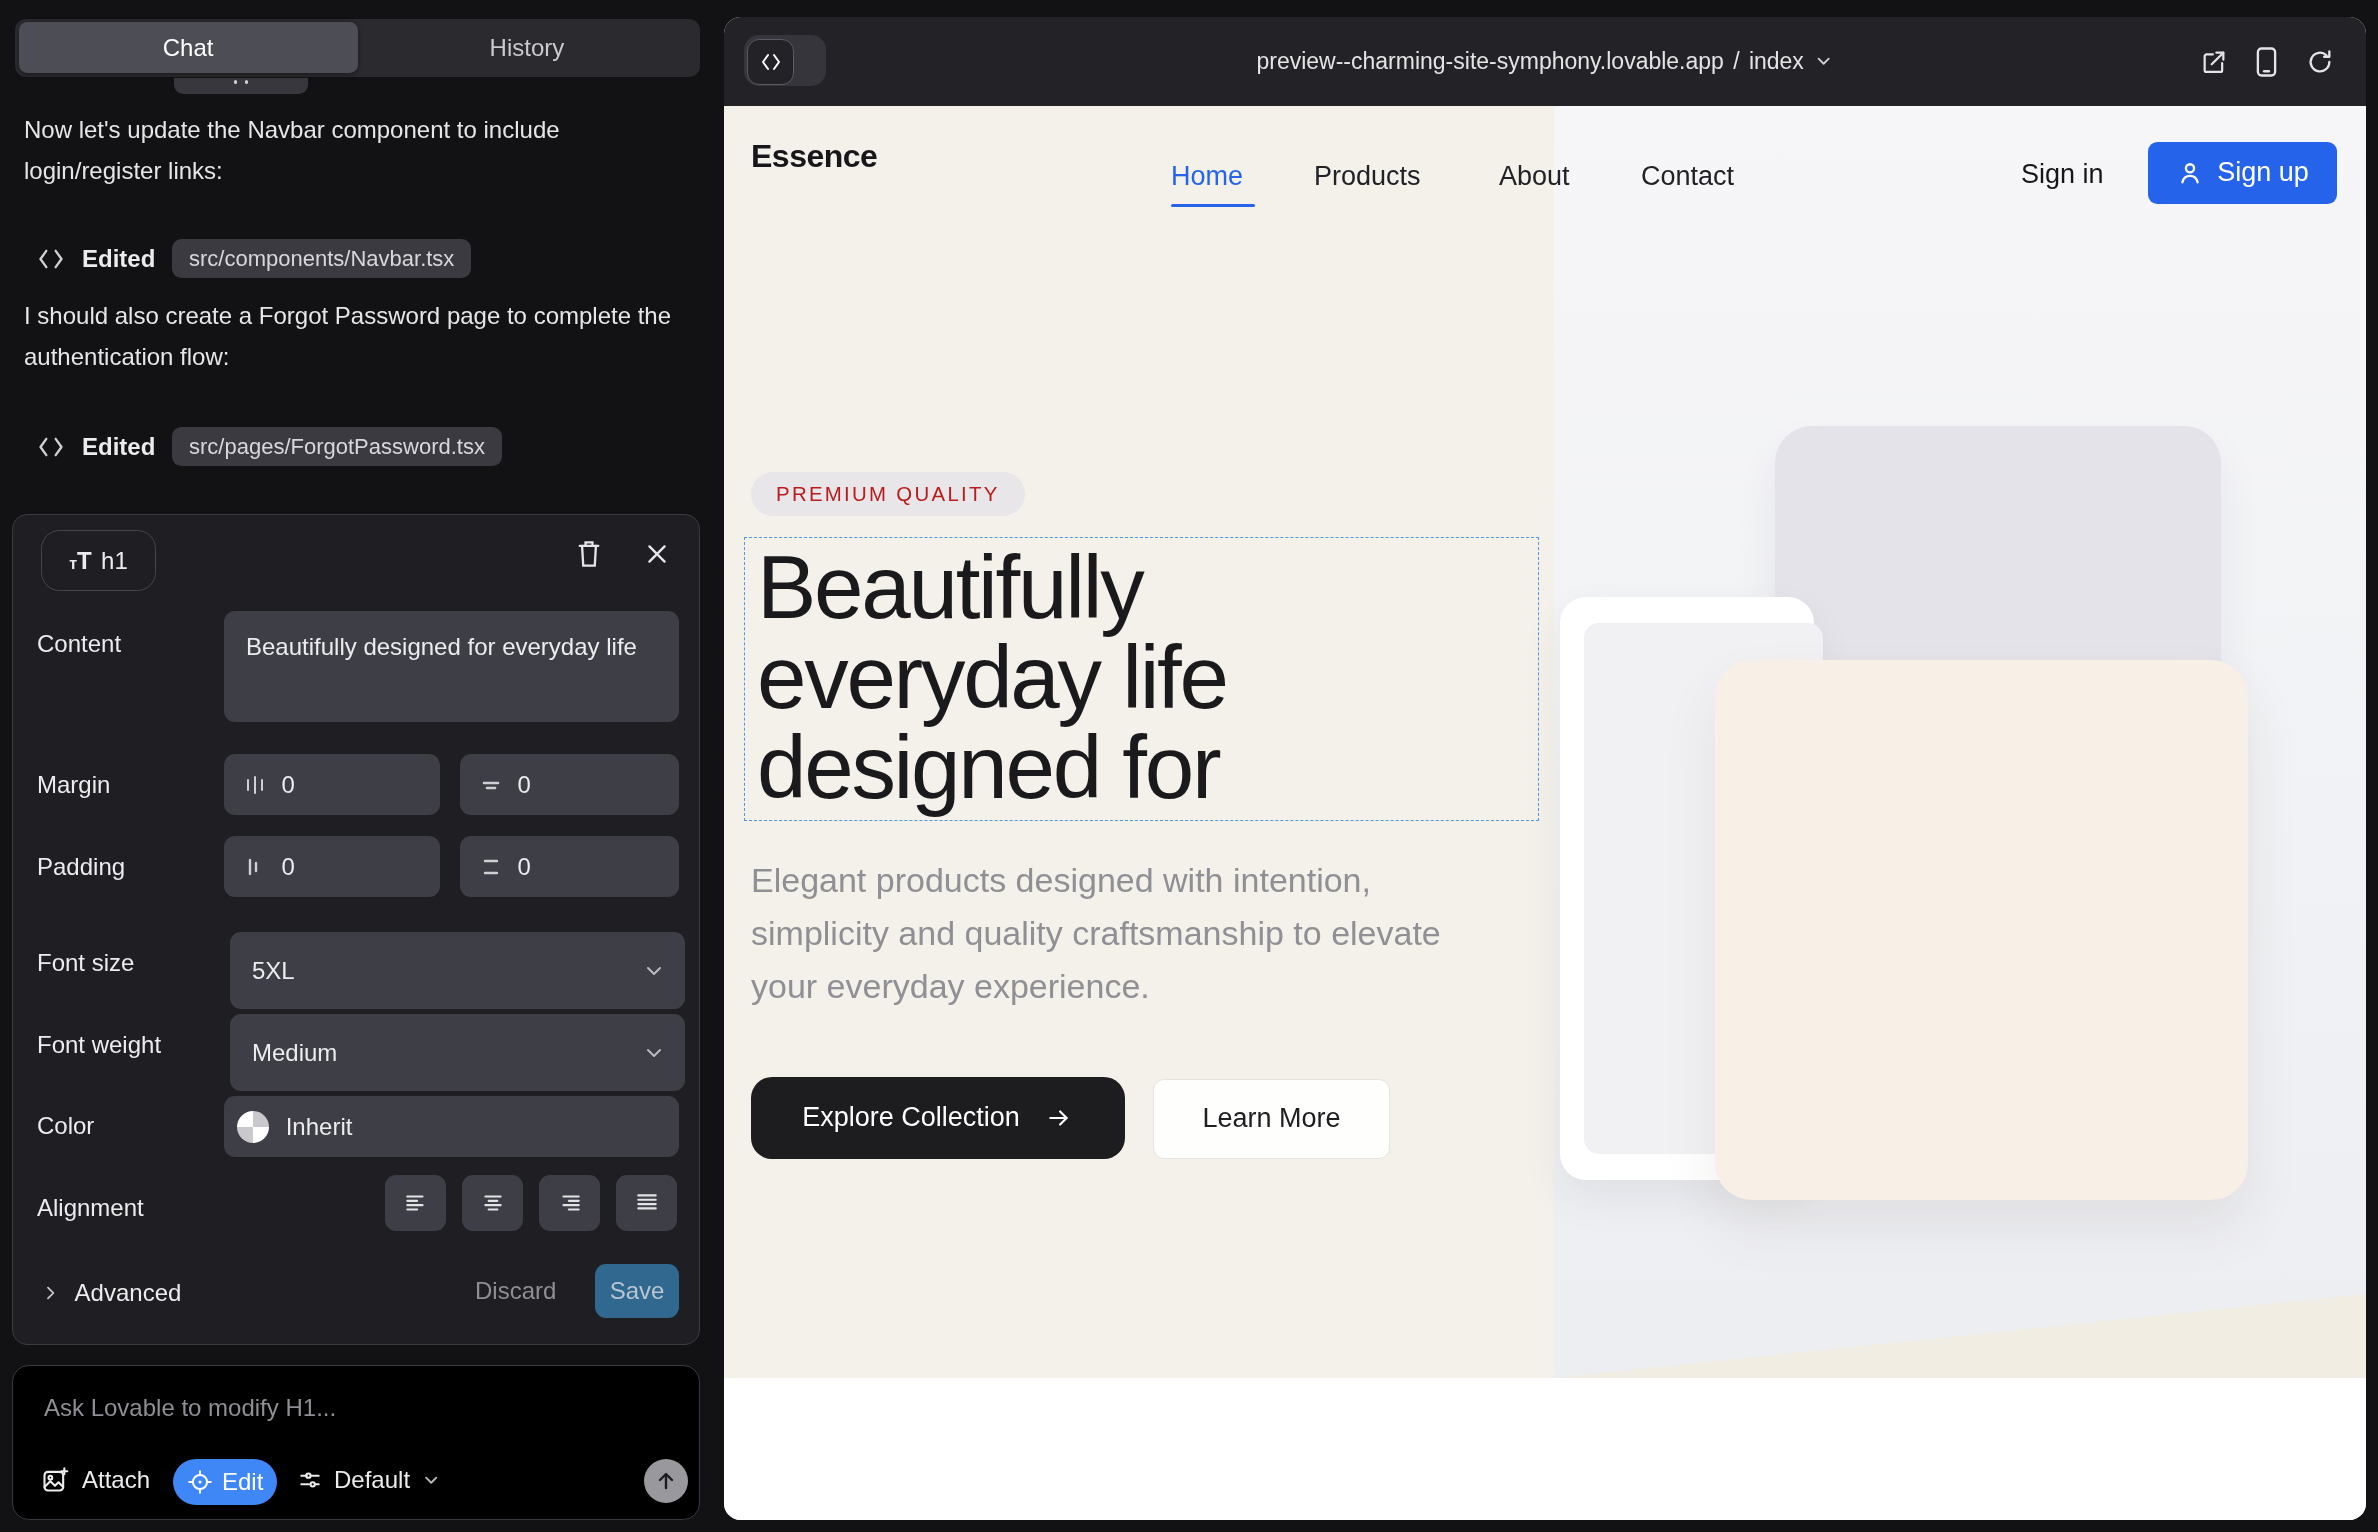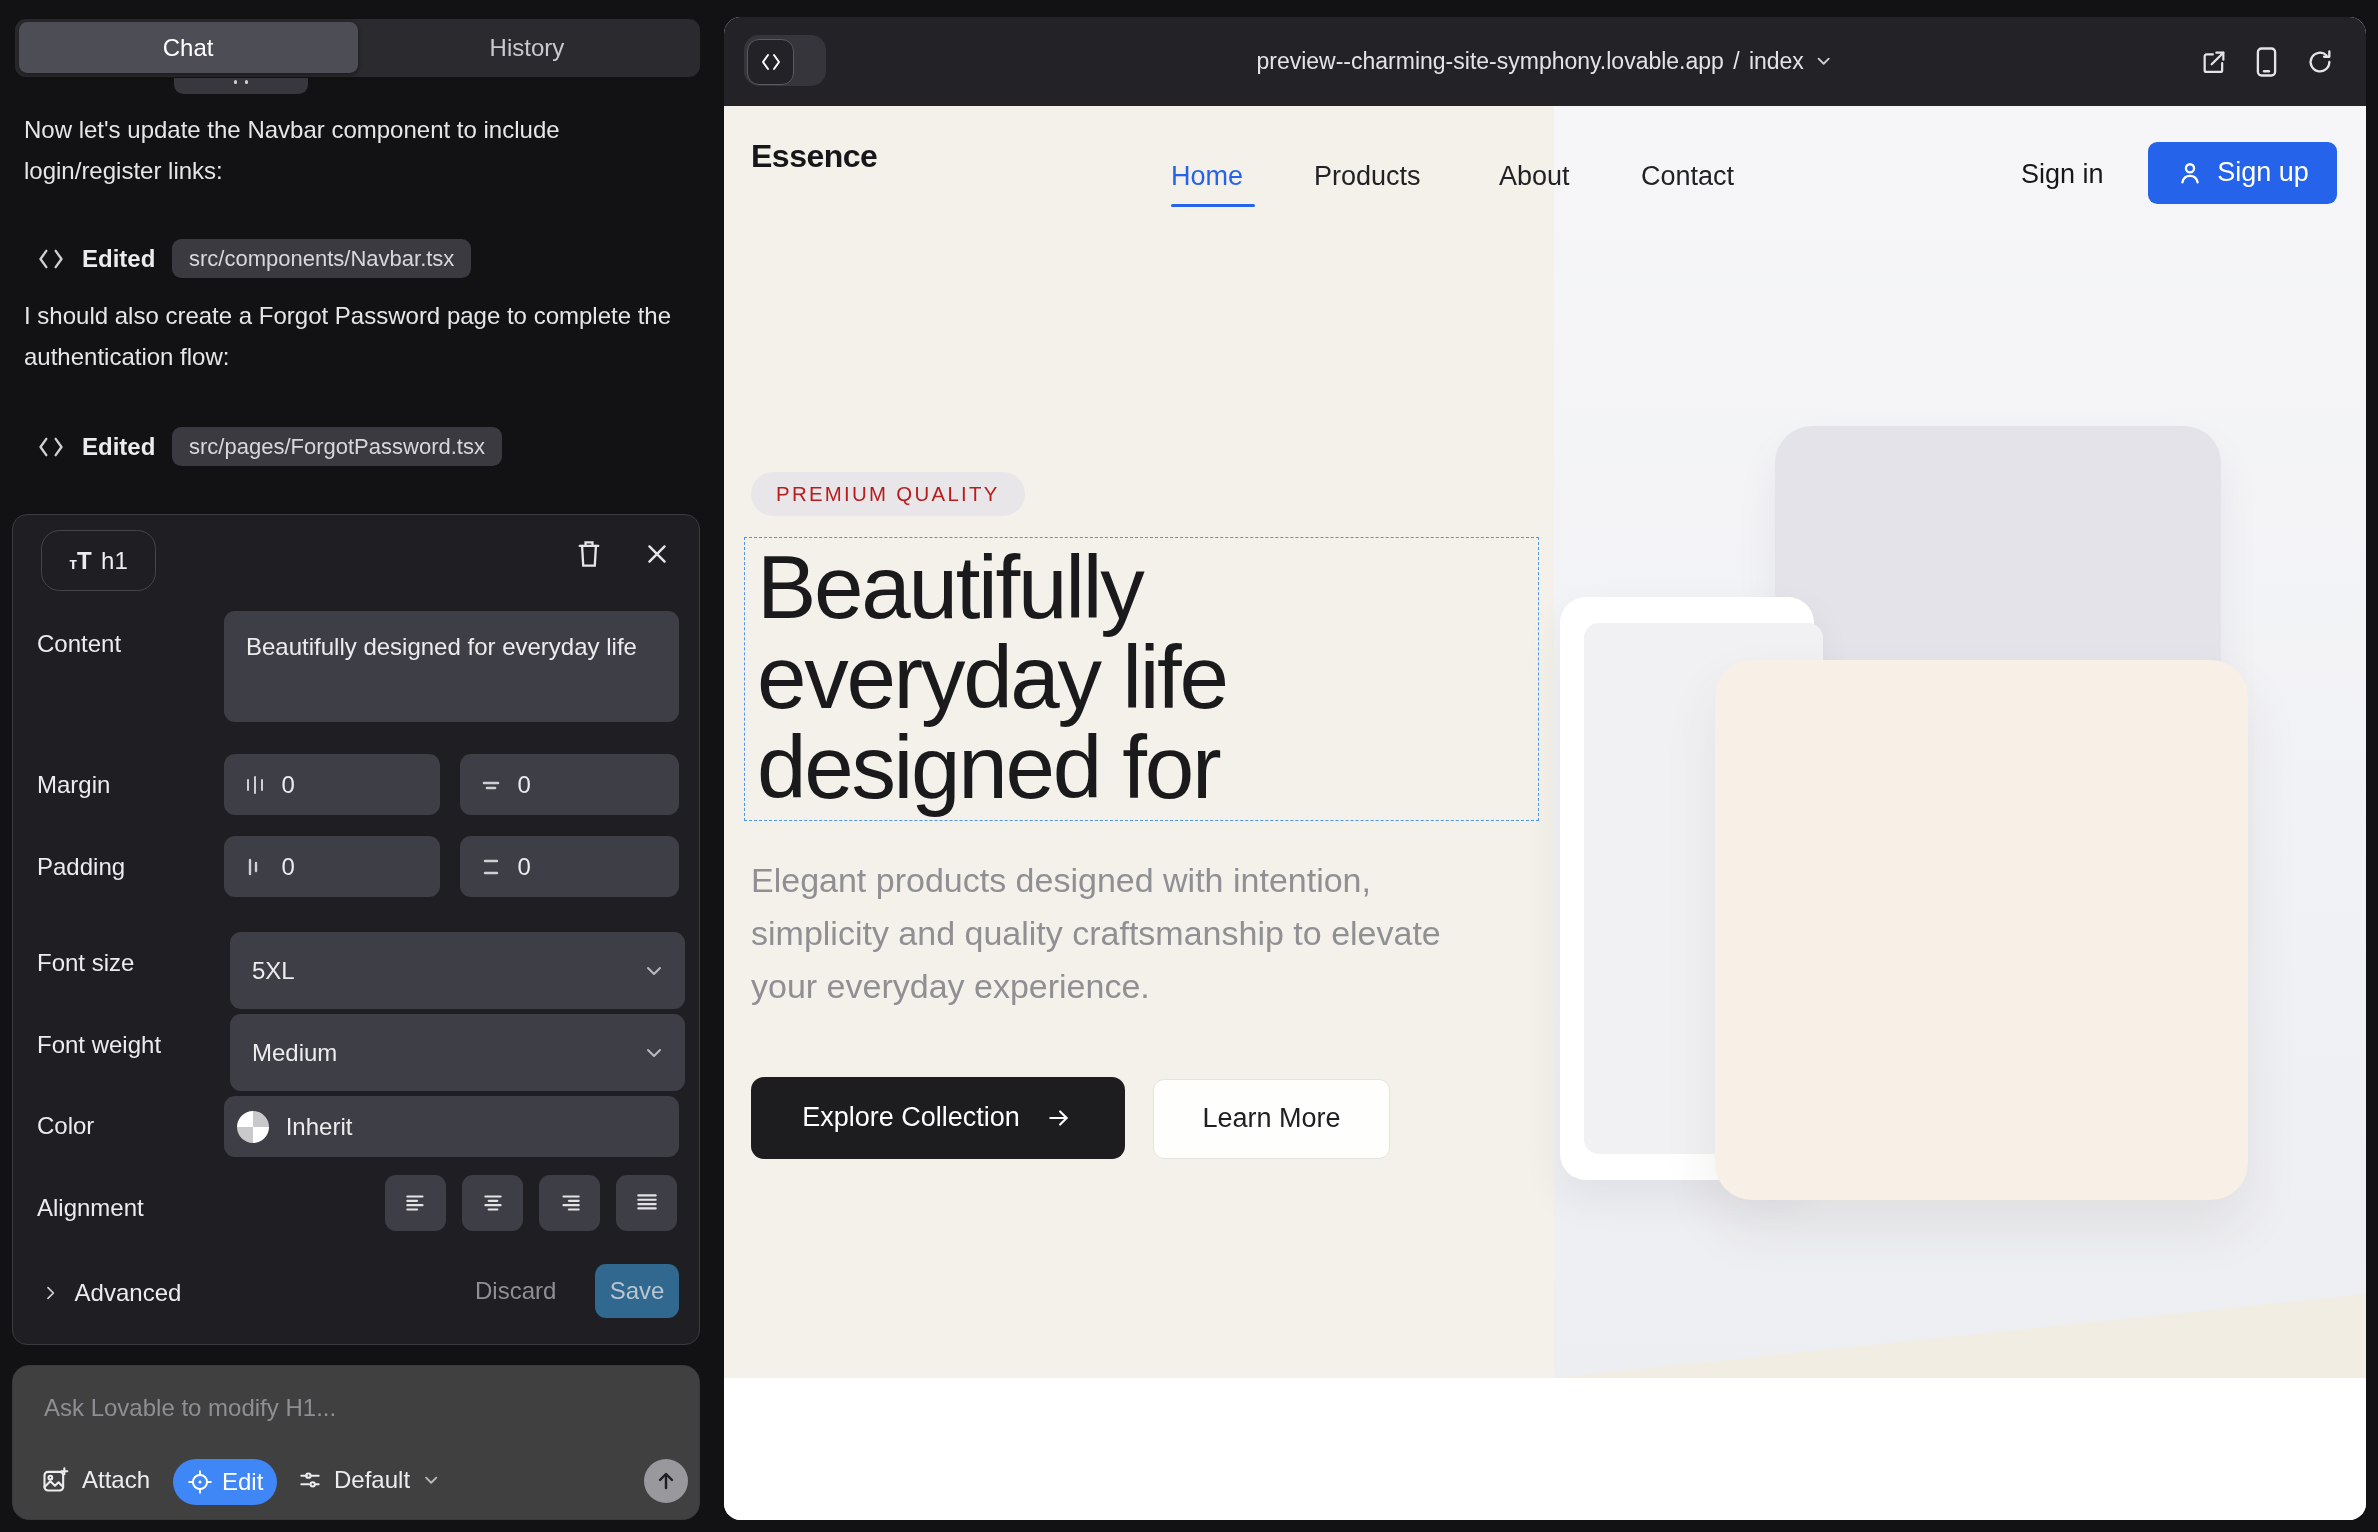--- a/index.html
+++ b/index.html
@@ -47,21 +47,21 @@
   .alignbtn{position:absolute;top:660px;width:61px;height:56px;background:#3e3e46;border-radius:11px;
             display:flex;align-items:center;justify-content:center;color:#e3e3e6;cursor:pointer;}
   .adv{position:absolute;left:28px;top:764px;display:flex;align-items:center;gap:15px;
        font-size:24px;color:#ececef;cursor:pointer;}
   .discard{position:absolute;left:462px;top:762px;font-size:24px;color:#8e8e95;cursor:pointer;}
   .savebtn{position:absolute;left:582px;top:749px;width:84px;height:54px;background:#30688f;
            border:none;border-radius:11px;color:#b9c6d0;font-size:24px;cursor:pointer;
            font-family:"Liberation Sans",sans-serif;}
 
   
-  .composer{position:absolute;left:12px;top:1365px;width:688px;height:155px;background:#404040;
+  .composer{position:absolute;left:12px;top:1365px;width:688px;height:155px;background:#000000;
             border:0.9px solid #393940;border-radius:16.7px;box-sizing:border-box;}
   .placeholder{position:absolute;left:31px;top:28px;font-size:24px;color:#8e8e95;}
   .c-attach{position:absolute;left:28px;top:100px;display:flex;align-items:center;gap:13px;
             color:#ececef;font-size:24px;cursor:pointer;}
   .editpill{position:absolute;left:160px;top:93px;width:104px;height:46px;background:#3f86f6;
             border-radius:24px;display:flex;align-items:center;justify-content:center;gap:9.3px;
             color:#ffffff;font-size:24px;cursor:pointer;}
   .c-default{position:absolute;left:284px;top:100px;display:flex;align-items:center;gap:11px;
              color:#ececef;font-size:24px;cursor:pointer;}
   .sendbtn{position:absolute;left:631px;top:93px;width:44px;height:44px;border-radius:50%;
@@ -106,21 +106,21 @@
 
   .badge{position:absolute;left:27px;top:366px;height:44px;line-height:44px;padding:0 25px;
          background:#e8e6e9;border-radius:22px;font-size:20.4px;letter-spacing:2.3px;color:#b91c1c;}
   .selbox{position:absolute;left:19.5px;top:431px;width:795px;height:284px;border:1.9px dashed #4d96e8;
           box-sizing:border-box;}
   .hero-h1{position:absolute;left:33px;top:436px;margin:0;font-size:89px;line-height:90px;font-weight:500;
            color:#1a1a1c;letter-spacing:-2.3px;}
   .hero-h1 span{display:block;}
   .hero-p{position:absolute;left:27px;top:748px;width:751px;margin:0;font-size:34px;line-height:53px;color:#8f8f94;}
   .cta1{position:absolute;left:27px;top:971px;width:374px;height:82px;background:#1d1d1f;border:none;
-        border-radius:13px;color:#fff;font-size:27px;display:flex;align-items:center;justify-content:center;
+        border-radius:21px;color:#fff;font-size:27px;display:flex;align-items:center;justify-content:center;
         gap:24px;cursor:pointer;font-family:"Liberation Sans",sans-serif;}
   .cta2{position:absolute;left:429px;top:973px;width:237px;height:80px;background:#fefefd;
         border:1.9px solid #e6e4e0;border-radius:11px;color:#202023;font-size:27px;display:flex;
         align-items:center;justify-content:center;cursor:pointer;font-family:"Liberation Sans",sans-serif;box-sizing:border-box;}
   .whitestrip{position:absolute;left:0;top:1361px;width:1642px;height:142px;background:#ffffff;}
 </style>
 </head>
 <body>
 
 <div class="app">

